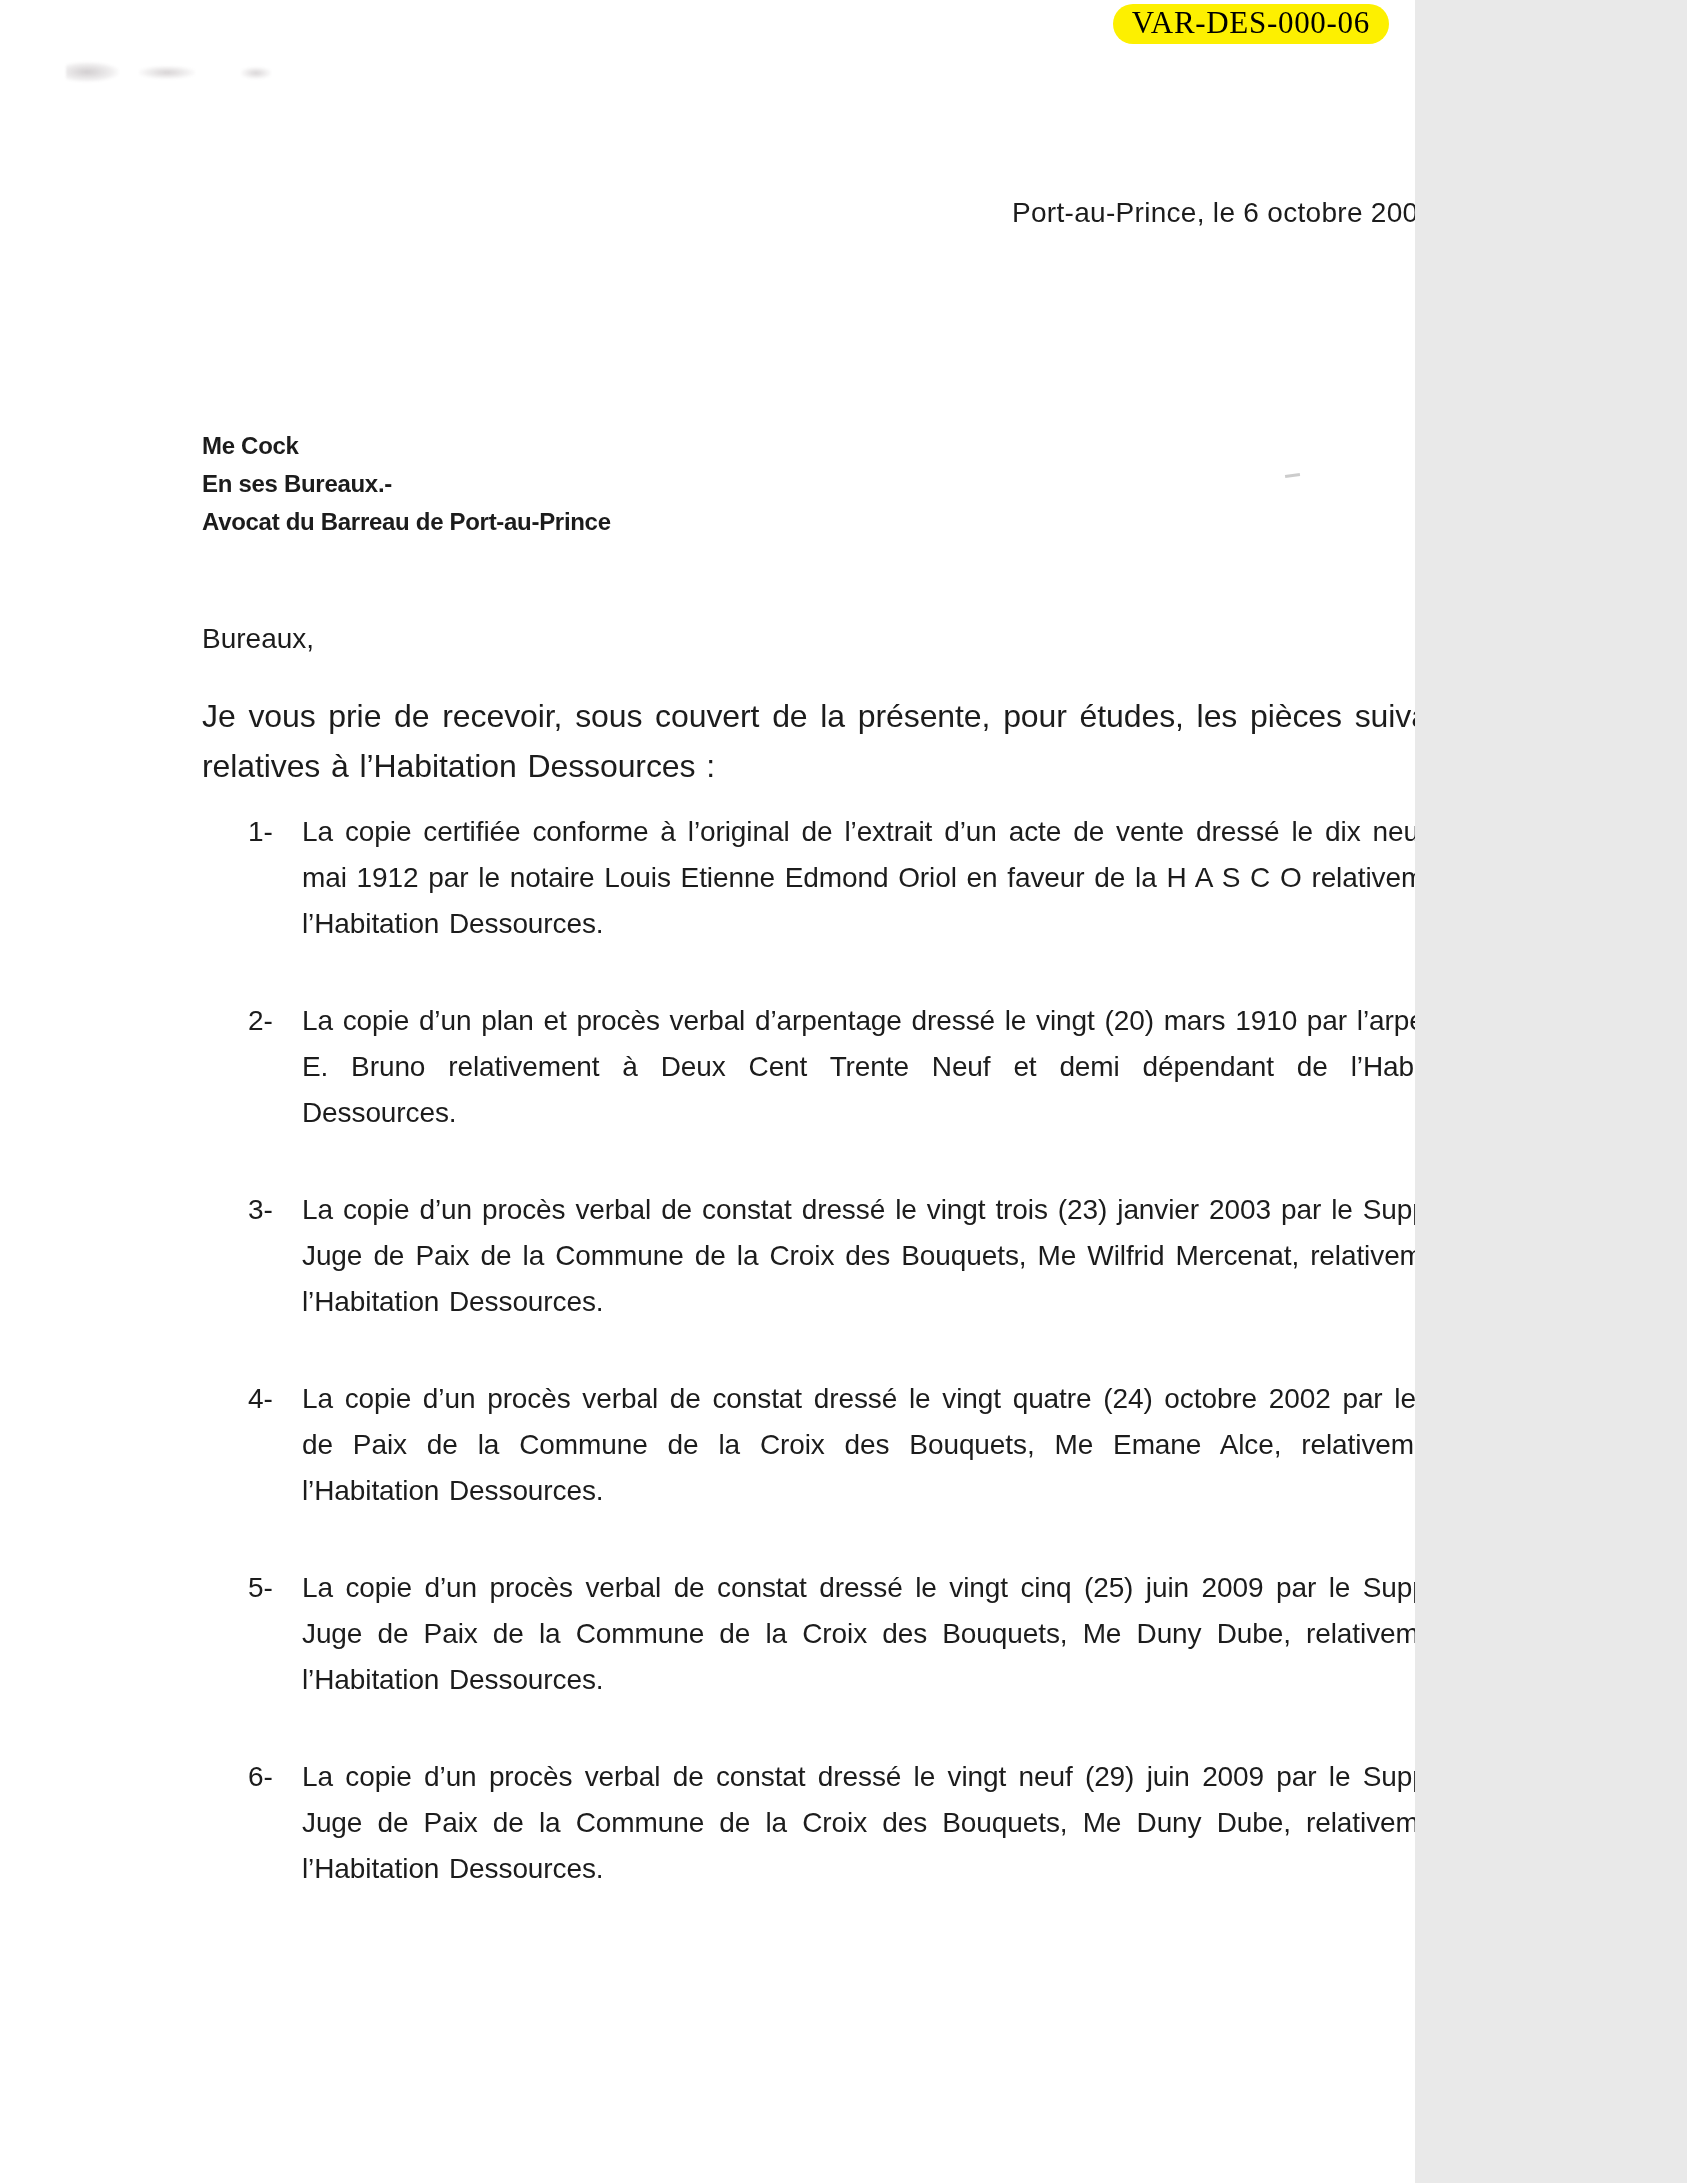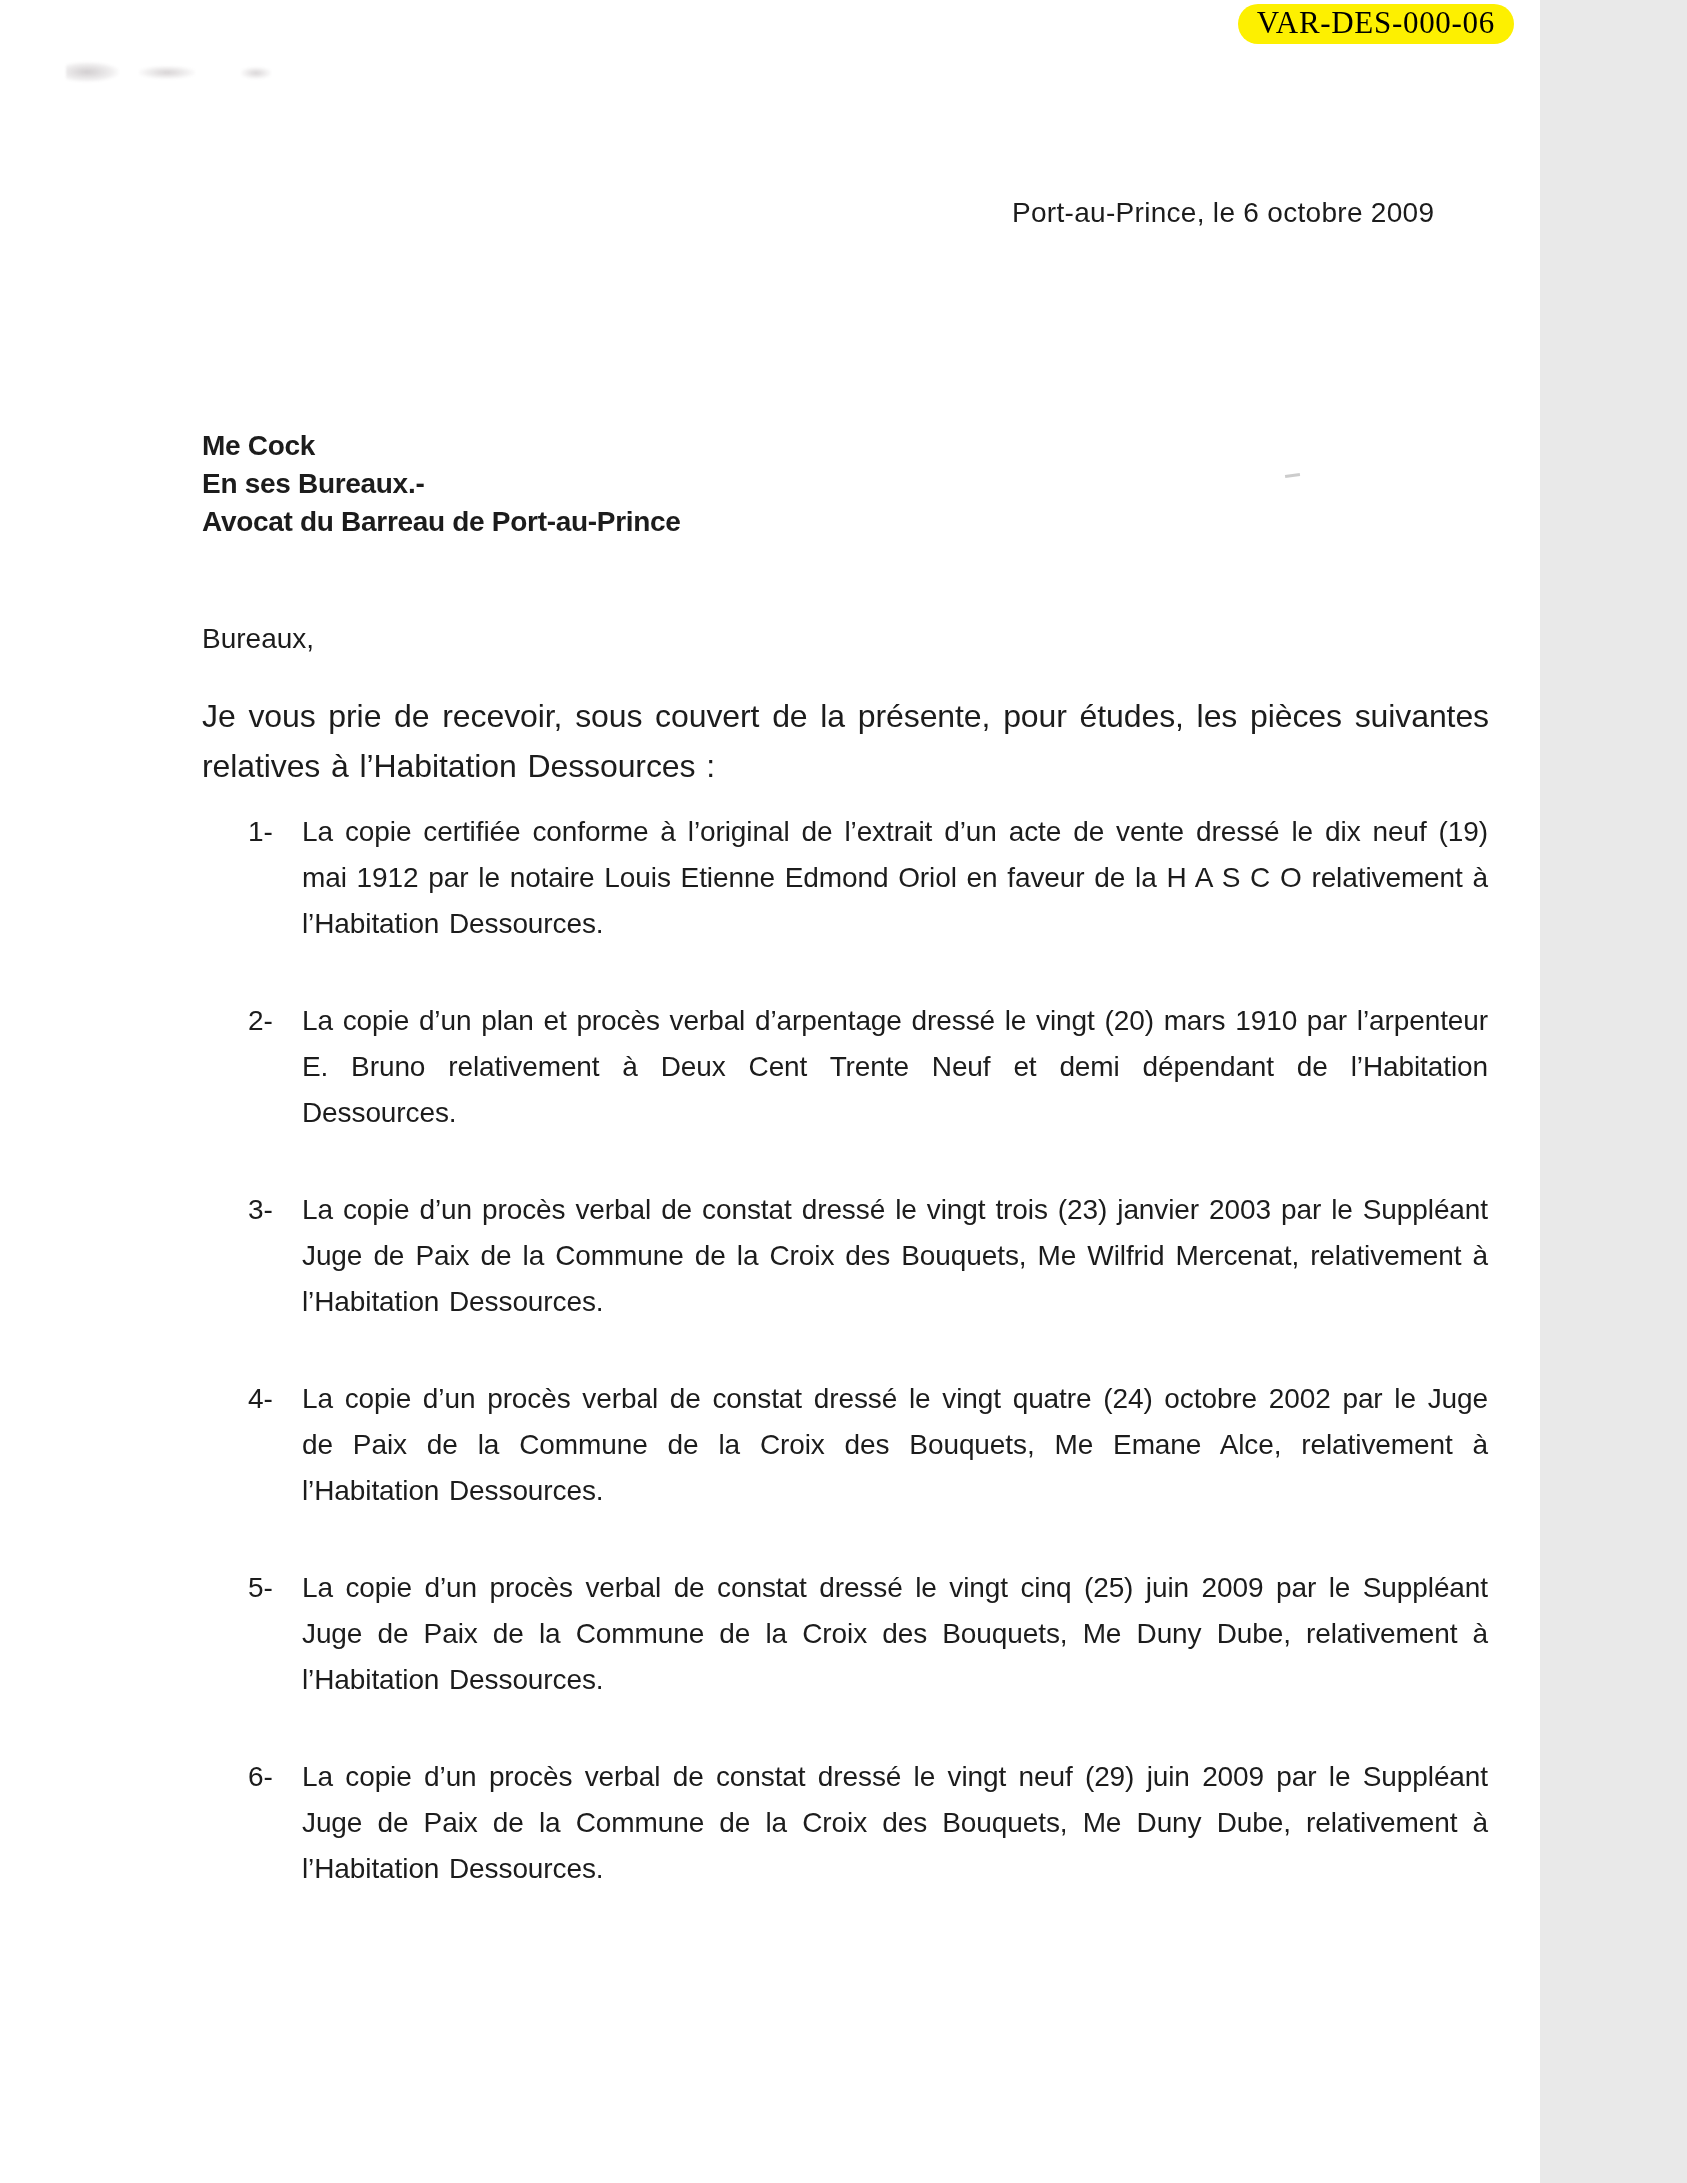--- a/index.html
+++ b/index.html
@@ -4,21 +4,21 @@
 <style>
   :root{
     --highlight:#fdf000;
     --ink:#1c1c1c;
     --paper:#ffffff;
   }
   *{margin:0;padding:0;box-sizing:border-box;}
   html,body{background:#e9e9e9;}
   .page{
     position:relative;
-    width:1540px;
+    width:1415px;
     height:2183px;
     background:var(--paper);
     font-family:"Liberation Sans", sans-serif;
     color:var(--ink);
     overflow:hidden;
   }
   
   .ref-label{
     position:absolute;
     top:4px;
@@ -39,21 +39,21 @@
     font-size:28px;
     letter-spacing:0.3px;
     white-space:nowrap;
   }
   
   .recipient{
     position:absolute;
     top:427px;
     left:202px;
     font-weight:bold;
-    font-size:28px;
+    font-size:24px;
     line-height:38px;
     letter-spacing:-0.3px;
   }
   
   .salutation{
     position:absolute;
     top:623px;
     left:202px;
     font-size:28px;
   }

